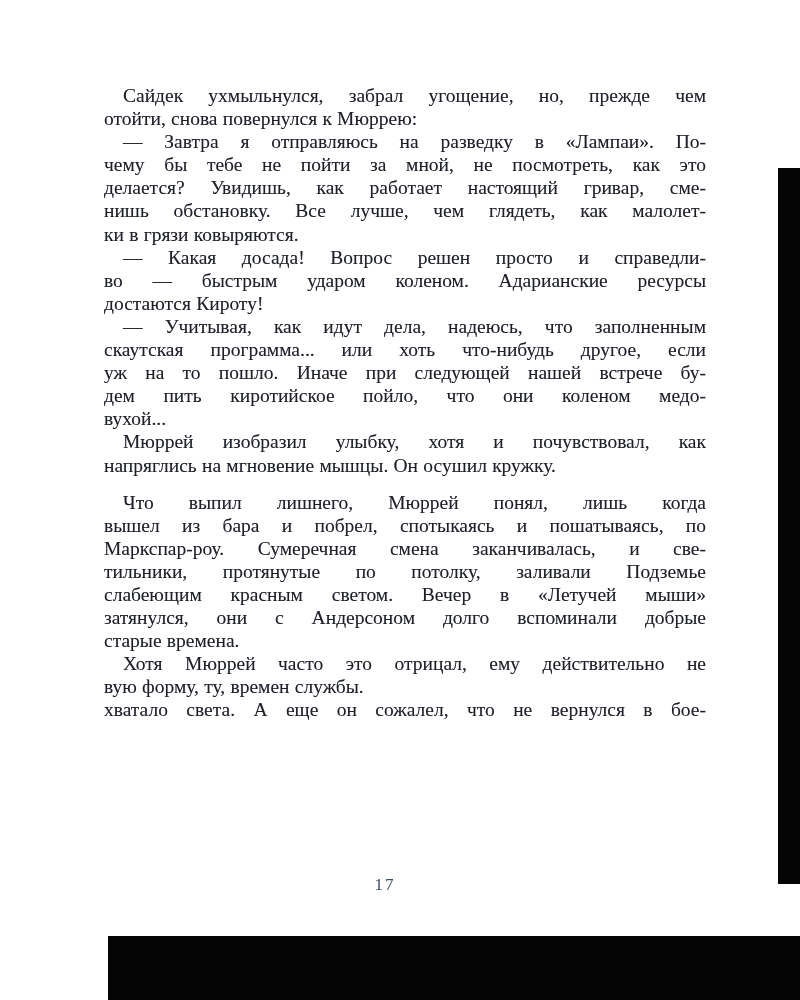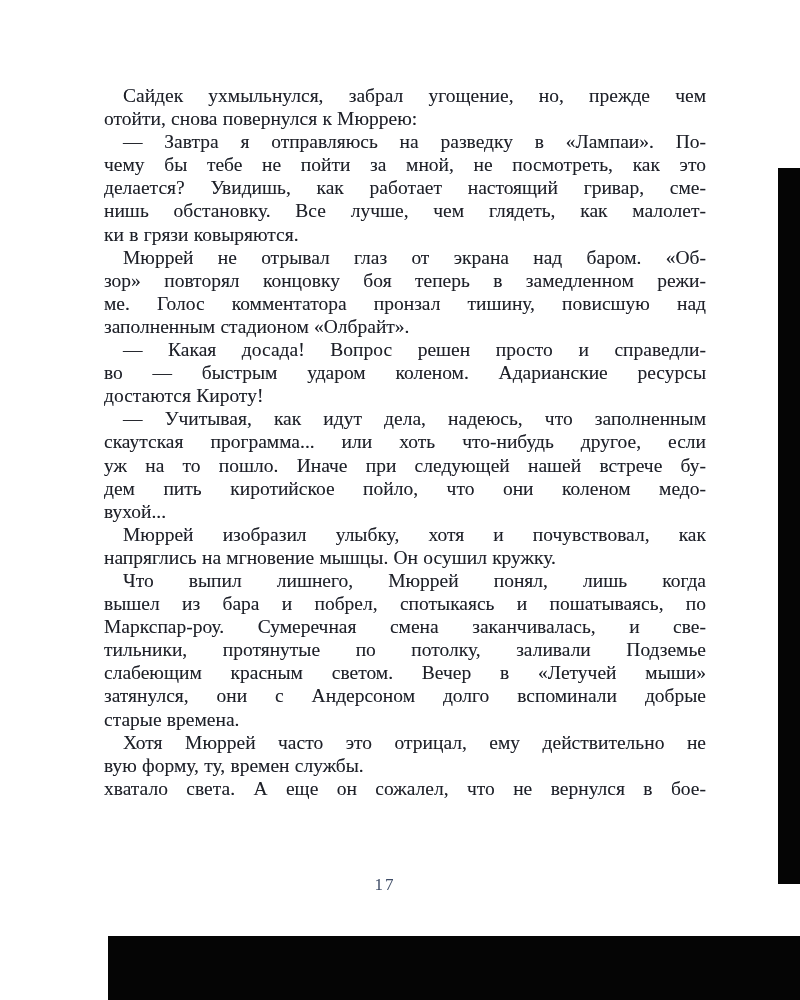--- a/index.html
+++ b/index.html
@@ -25,21 +25,21 @@
     position:absolute;
     left:92px;
     top:84px;
     width:602px;
     font-size:19.5px;
     line-height:23.1px;
     color:var(--text-color);
     text-shadow:0 0 .6px rgba(20,30,70,0.35);
   }
   .paragraph{margin:0;}
-  .paragraph.gap-before{}
+  .paragraph.gap-before{margin-top:14px;}
   .line{
     text-align:justify;
     text-align-last:justify;
     word-spacing:0.02em;
   }
   .line.first{text-indent:19px;}
   .line.last{text-align-last:left;}
   .page-number{
     position:absolute;
     left:353px;
@@ -68,26 +68,20 @@
         <div class="line last">отойти, снова повернулся к Мюррею:</div>
       </div>
       <div class="paragraph">
         <div class="line first">— Завтра я отправляюсь на разведку в «Лампаи». По-</div>
         <div class="line">чему бы тебе не пойти за мной, не посмотреть, как это</div>
         <div class="line">делается? Увидишь, как работает настоящий гривар, сме-</div>
         <div class="line">нишь обстановку. Все лучше, чем глядеть, как малолет-</div>
         <div class="line last">ки в грязи ковыряются.</div>
       </div>
       <div class="paragraph">
-        <div class="line first">Мюррей не отрывал глаз от экрана над баром. «Об-</div>
-        <div class="line">зор» повторял концовку боя теперь в замедленном режи-</div>
-        <div class="line">ме. Голос комментатора пронзал тишину, повисшую над</div>
-        <div class="line last">заполненным стадионом «Олбрайт».</div>
-      </div>
-      <div class="paragraph">
         <div class="line first">— Какая досада! Вопрос решен просто и справедли-</div>
         <div class="line">во — быстрым ударом коленом. Адарианские ресурсы</div>
         <div class="line last">достаются Кироту!</div>
       </div>
       <div class="paragraph">
         <div class="line first">— Учитывая, как идут дела, надеюсь, что заполненным</div>
         <div class="line">скаутская программа... или хоть что-нибудь другое, если</div>
         <div class="line">уж на то пошло. Иначе при следующей нашей встрече бу-</div>
         <div class="line">дем пить киротийское пойло, что они коленом медо-</div>
         <div class="line last">вухой...</div>

